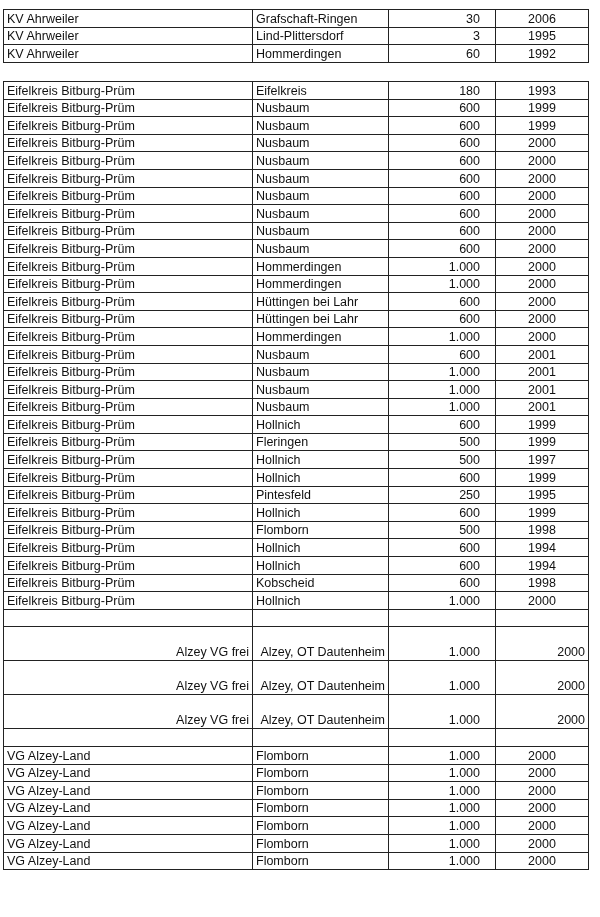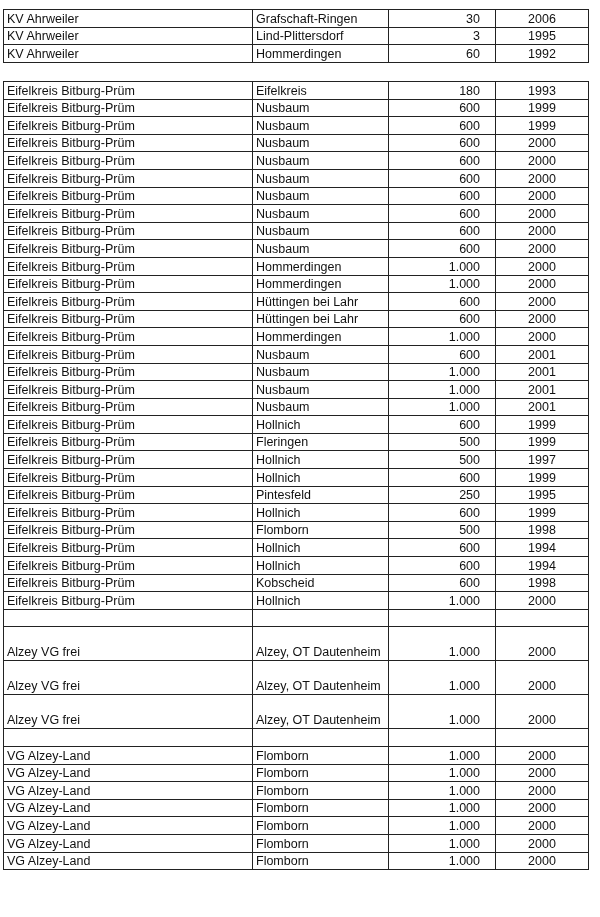--- a/index.html
+++ b/index.html
@@ -4,21 +4,21 @@
 <style>
   html, body { margin: 0; padding: 0; background: #ffffff; }
   body { width: 600px; height: 917px; position: relative; overflow: hidden;
          font-family: "Liberation Sans", sans-serif; font-size: 12.5px; color: #111; }
   table { border-collapse: collapse; position: absolute; left: 3px; table-layout: fixed; width: 586px; }
   td { border: 1.5px solid #222; padding: 0 3px; height: 16.6px; line-height: 15px; vertical-align: bottom; white-space: nowrap; overflow: hidden; }
   td.c1 { width: 242px; }
   td.c2 { width: 129px; }
   td.c3 { width: 88px; text-align: right; padding-right: 15px; }
   td.c4 { text-align: center; }
-  tr.tall td { height: 33px; }
+  tr.tall td { height: 33px; text-align: right; }
   tr.tall td.c2 { white-space: normal; line-height: 16px; }
   #t1 { top: 9px; }
   #t2 { top: 81px; }
 </style>
 </head>
 <body>
 
 <table id="t1">
     <tbody>
       <tr>

